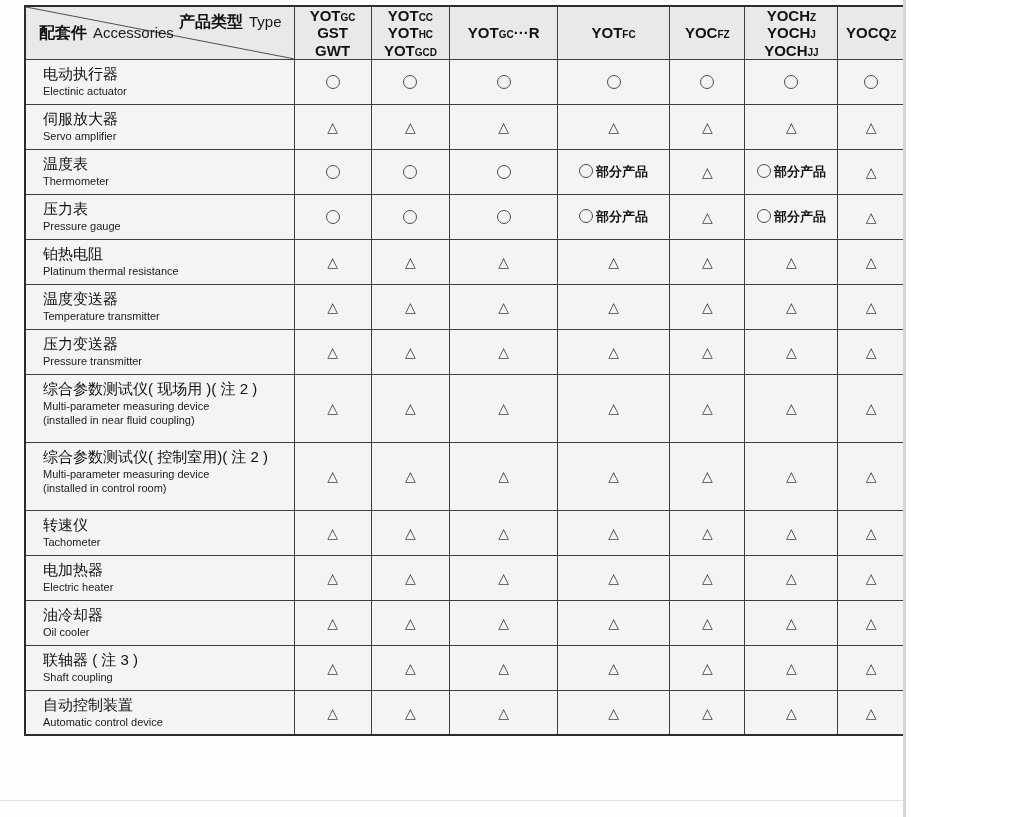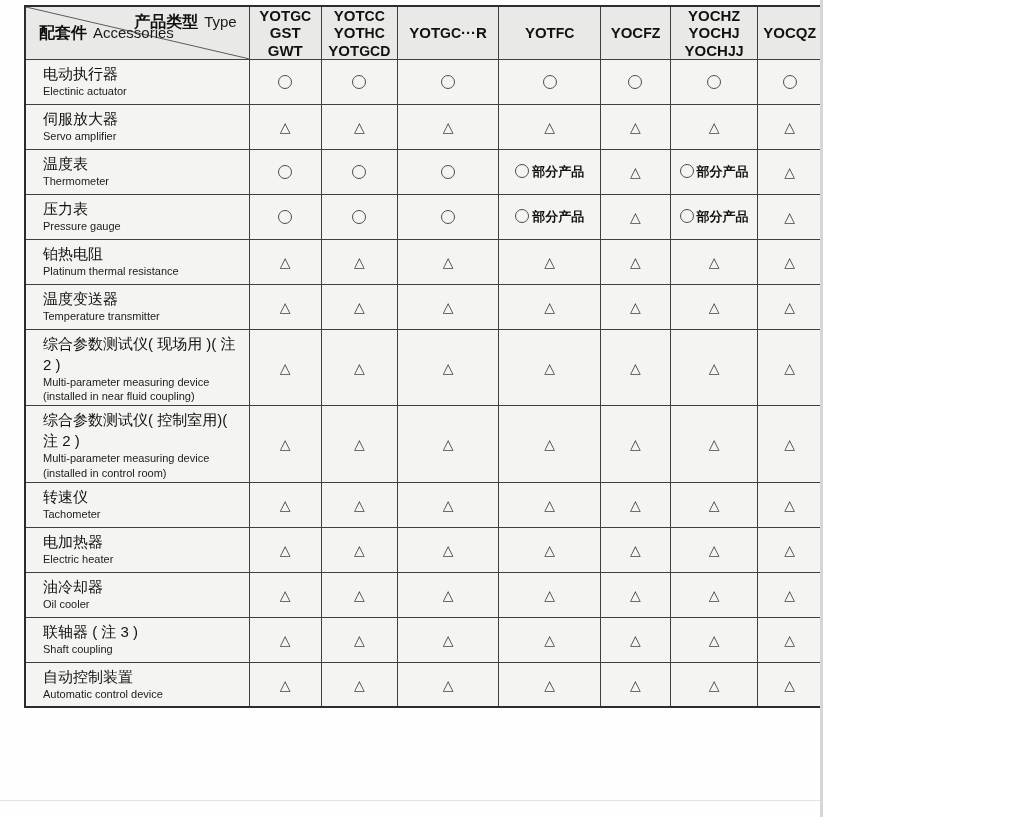--- a/index.html
+++ b/index.html
@@ -1,26 +1,26 @@
 <!DOCTYPE html>
 <html><head>
 <meta charset="utf-8">
 <style>
   html,body{margin:0;padding:0;background:#ffffff;}
-  .page{position:relative;width:823px;height:817px;background:#fefefe;
+  .page{position:relative;width:906px;height:817px;background:#fefefe;
         font-family:"Liberation Sans","DejaVu Sans",sans-serif;overflow:hidden;}
   table.acc{position:absolute;left:24px;top:5px;border-collapse:collapse;table-layout:fixed;
         background:#f4f4f2;border:2px solid #2c2c2c;}
   th,td{border:1px solid #3f3f3f;padding:0;}
   thead th{background:#e9e9e7;font-weight:bold;font-size:15px;color:#111;
         text-align:center;vertical-align:middle;line-height:1.15;}
   thead tr{height:53px;}
   tbody tr{height:45px;}
   tbody tr.tall{height:68px;}
-  .sub{font-size:14px;font-weight:bold;}
+  .sub{font-size:10px;font-weight:bold;}
   .hline{white-space:nowrap;}
   
   .corner{position:relative;background:#e9e9e7;}
   .corner svg{position:absolute;left:0;top:0;width:100%;height:100%;display:block;}
   .corner-top{position:absolute;top:6px;right:12px;white-space:nowrap;}
   .corner-bottom{position:absolute;bottom:16px;left:13px;white-space:nowrap;}
   .corner .cjk{font-weight:bold;font-size:16px;color:#101010;}
   .corner .lat{font-weight:normal;font-size:15px;color:#1a1a1a;margin-left:6px;}
   
   .label-cell{vertical-align:top;text-align:left;padding:3px 4px 2px 17px;background:#f4f4f2;}
@@ -168,20 +168,33 @@
             <div class="en">Temperature transmitter</div>
           </td>
           <td class="sym-cell"><span class="sym-tri">△</span></td>
           <td class="sym-cell"><span class="sym-tri">△</span></td>
           <td class="sym-cell"><span class="sym-tri">△</span></td>
           <td class="sym-cell"><span class="sym-tri">△</span></td>
           <td class="sym-cell"><span class="sym-tri">△</span></td>
           <td class="sym-cell"><span class="sym-tri">△</span></td>
           <td class="sym-cell"><span class="sym-tri">△</span></td>
         </tr>
+        <tr>
+          <td class="label-cell">
+            <div class="cn">压力变送器</div>
+            <div class="en">Pressure transmitter</div>
+          </td>
+          <td class="sym-cell"><span class="sym-tri">△</span></td>
+          <td class="sym-cell"><span class="sym-tri">△</span></td>
+          <td class="sym-cell"><span class="sym-tri">△</span></td>
+          <td class="sym-cell"><span class="sym-tri">△</span></td>
+          <td class="sym-cell"><span class="sym-tri">△</span></td>
+          <td class="sym-cell"><span class="sym-tri">△</span></td>
+          <td class="sym-cell"><span class="sym-tri">△</span></td>
+        </tr>
         <tr class="tall">
           <td class="label-cell">
             <div class="cn">综合参数测试仪( 现场用 )( 注 2 )</div>
             <div class="en">Multi-parameter measuring device</div>
             <div class="en">(installed in near fluid coupling)</div>
           </td>
           <td class="sym-cell"><span class="sym-tri">△</span></td>
           <td class="sym-cell"><span class="sym-tri">△</span></td>
           <td class="sym-cell"><span class="sym-tri">△</span></td>
           <td class="sym-cell"><span class="sym-tri">△</span></td>

